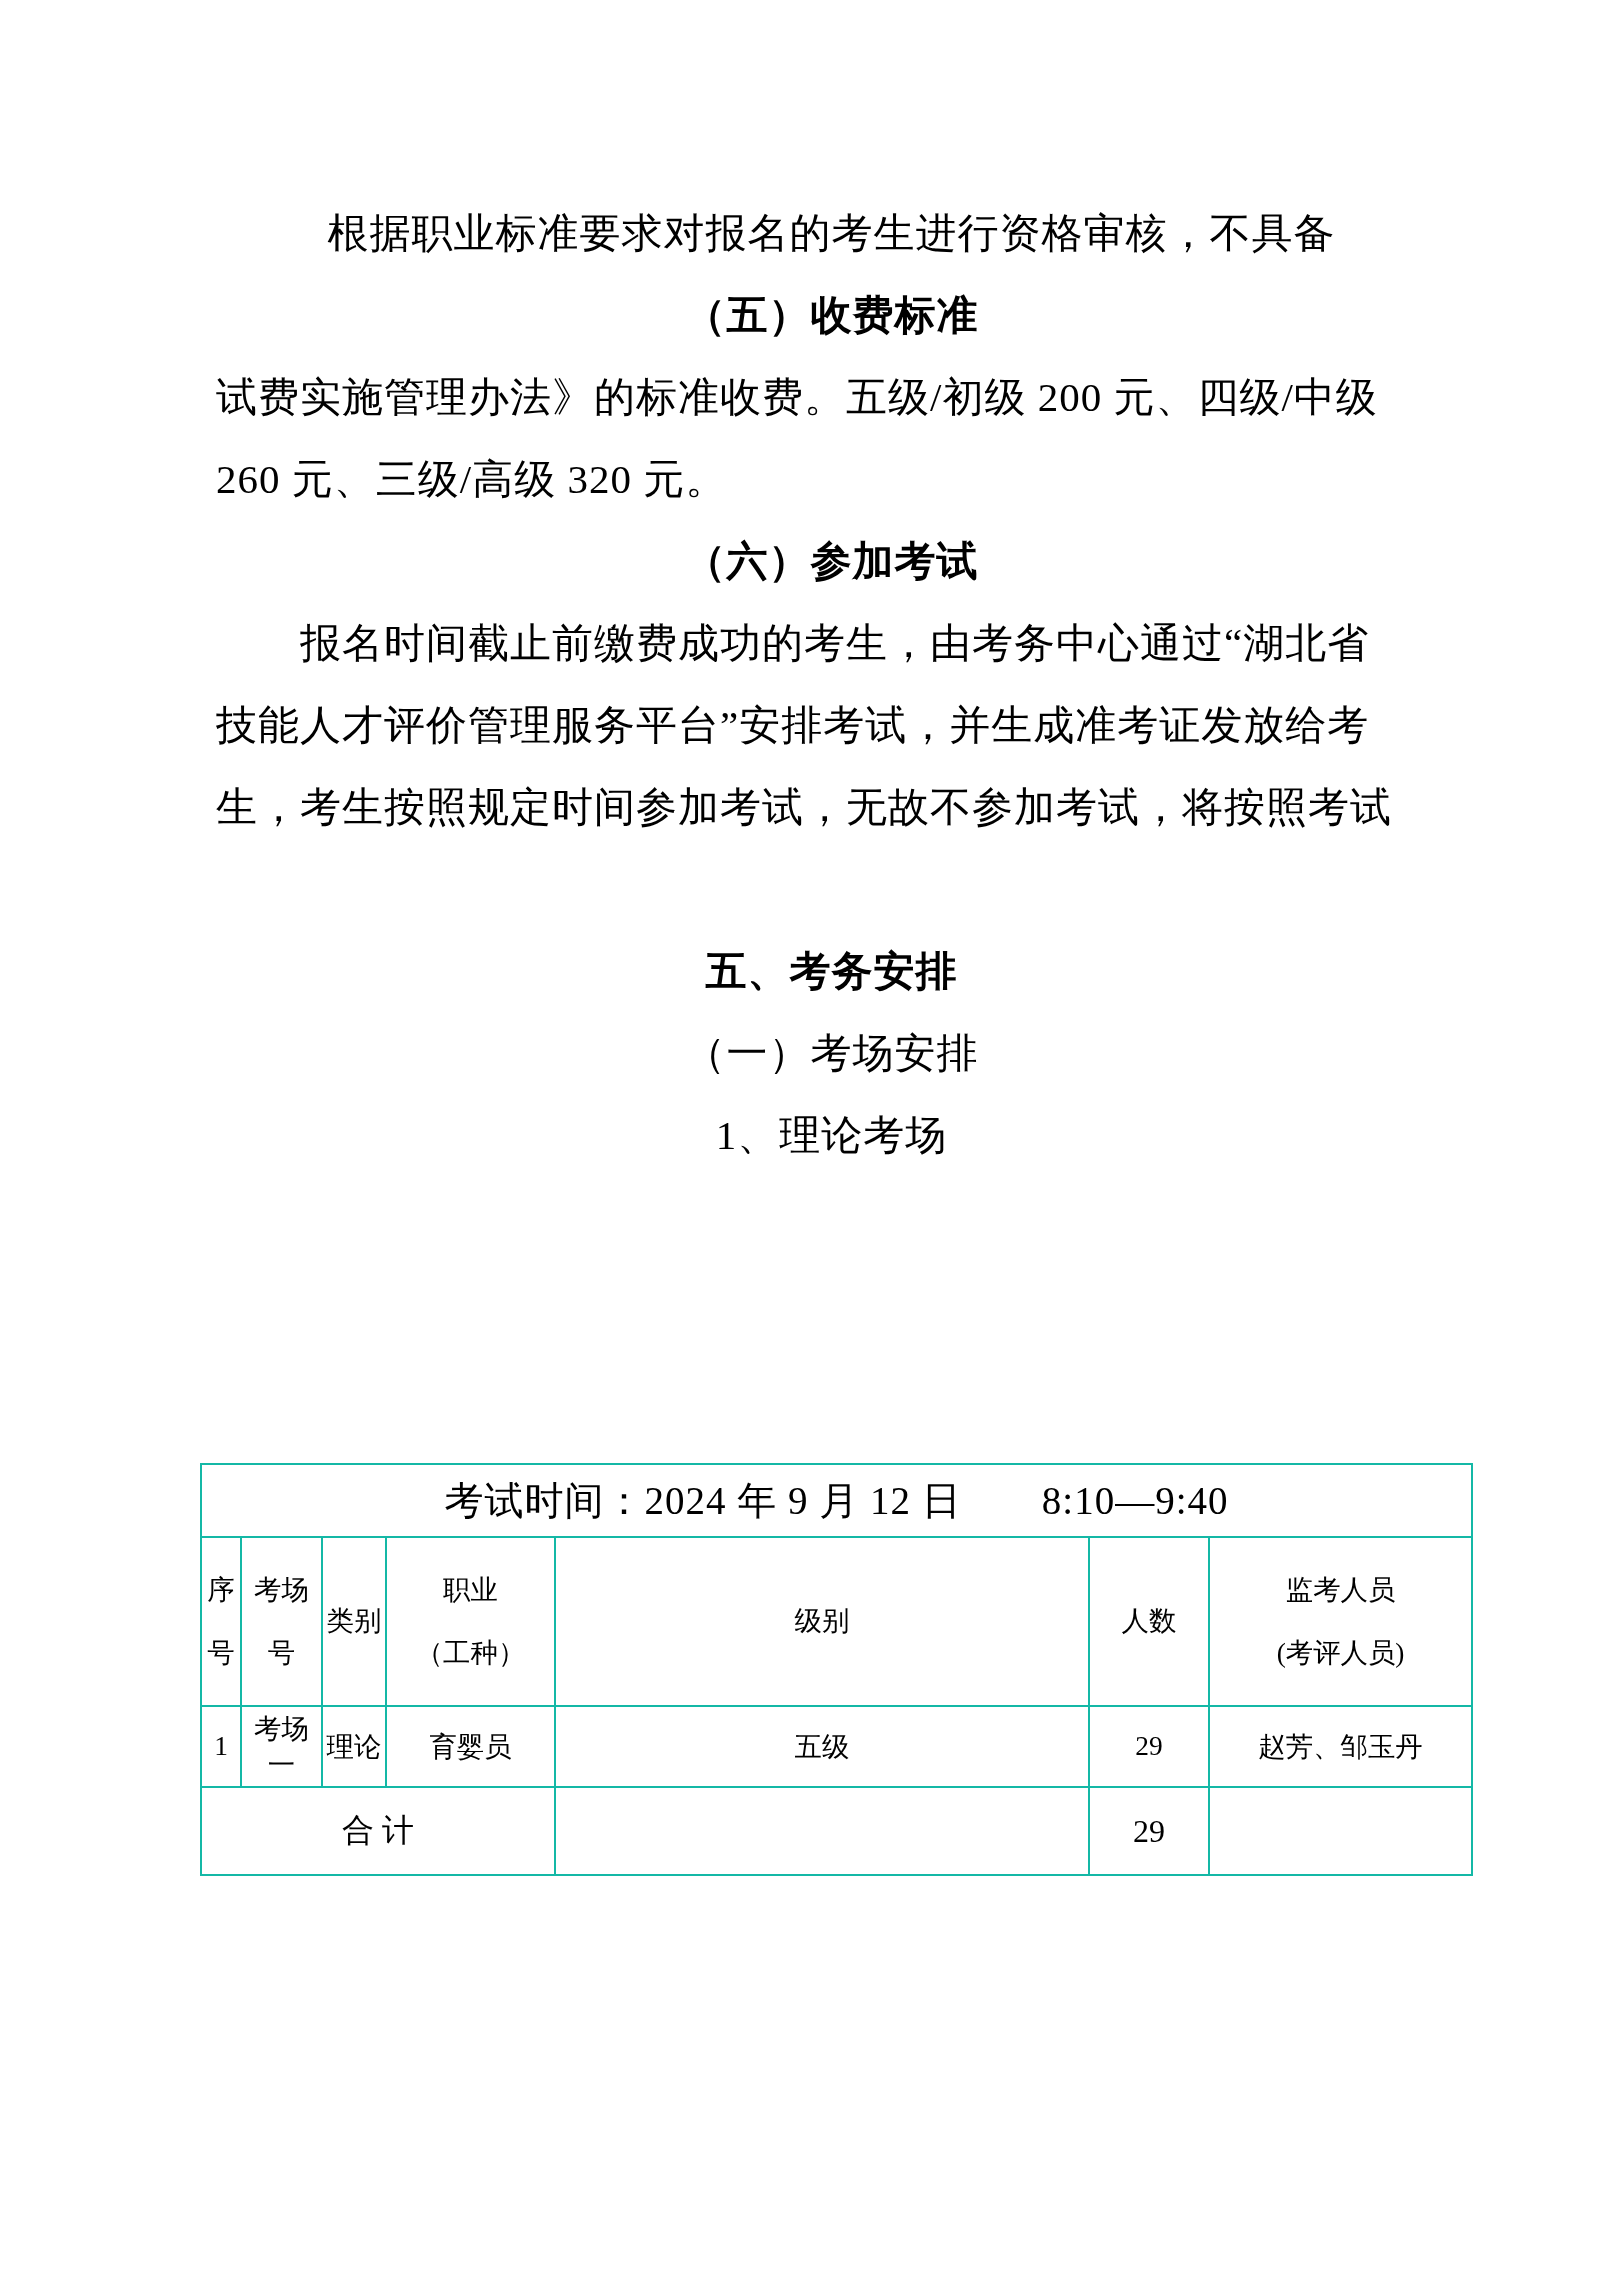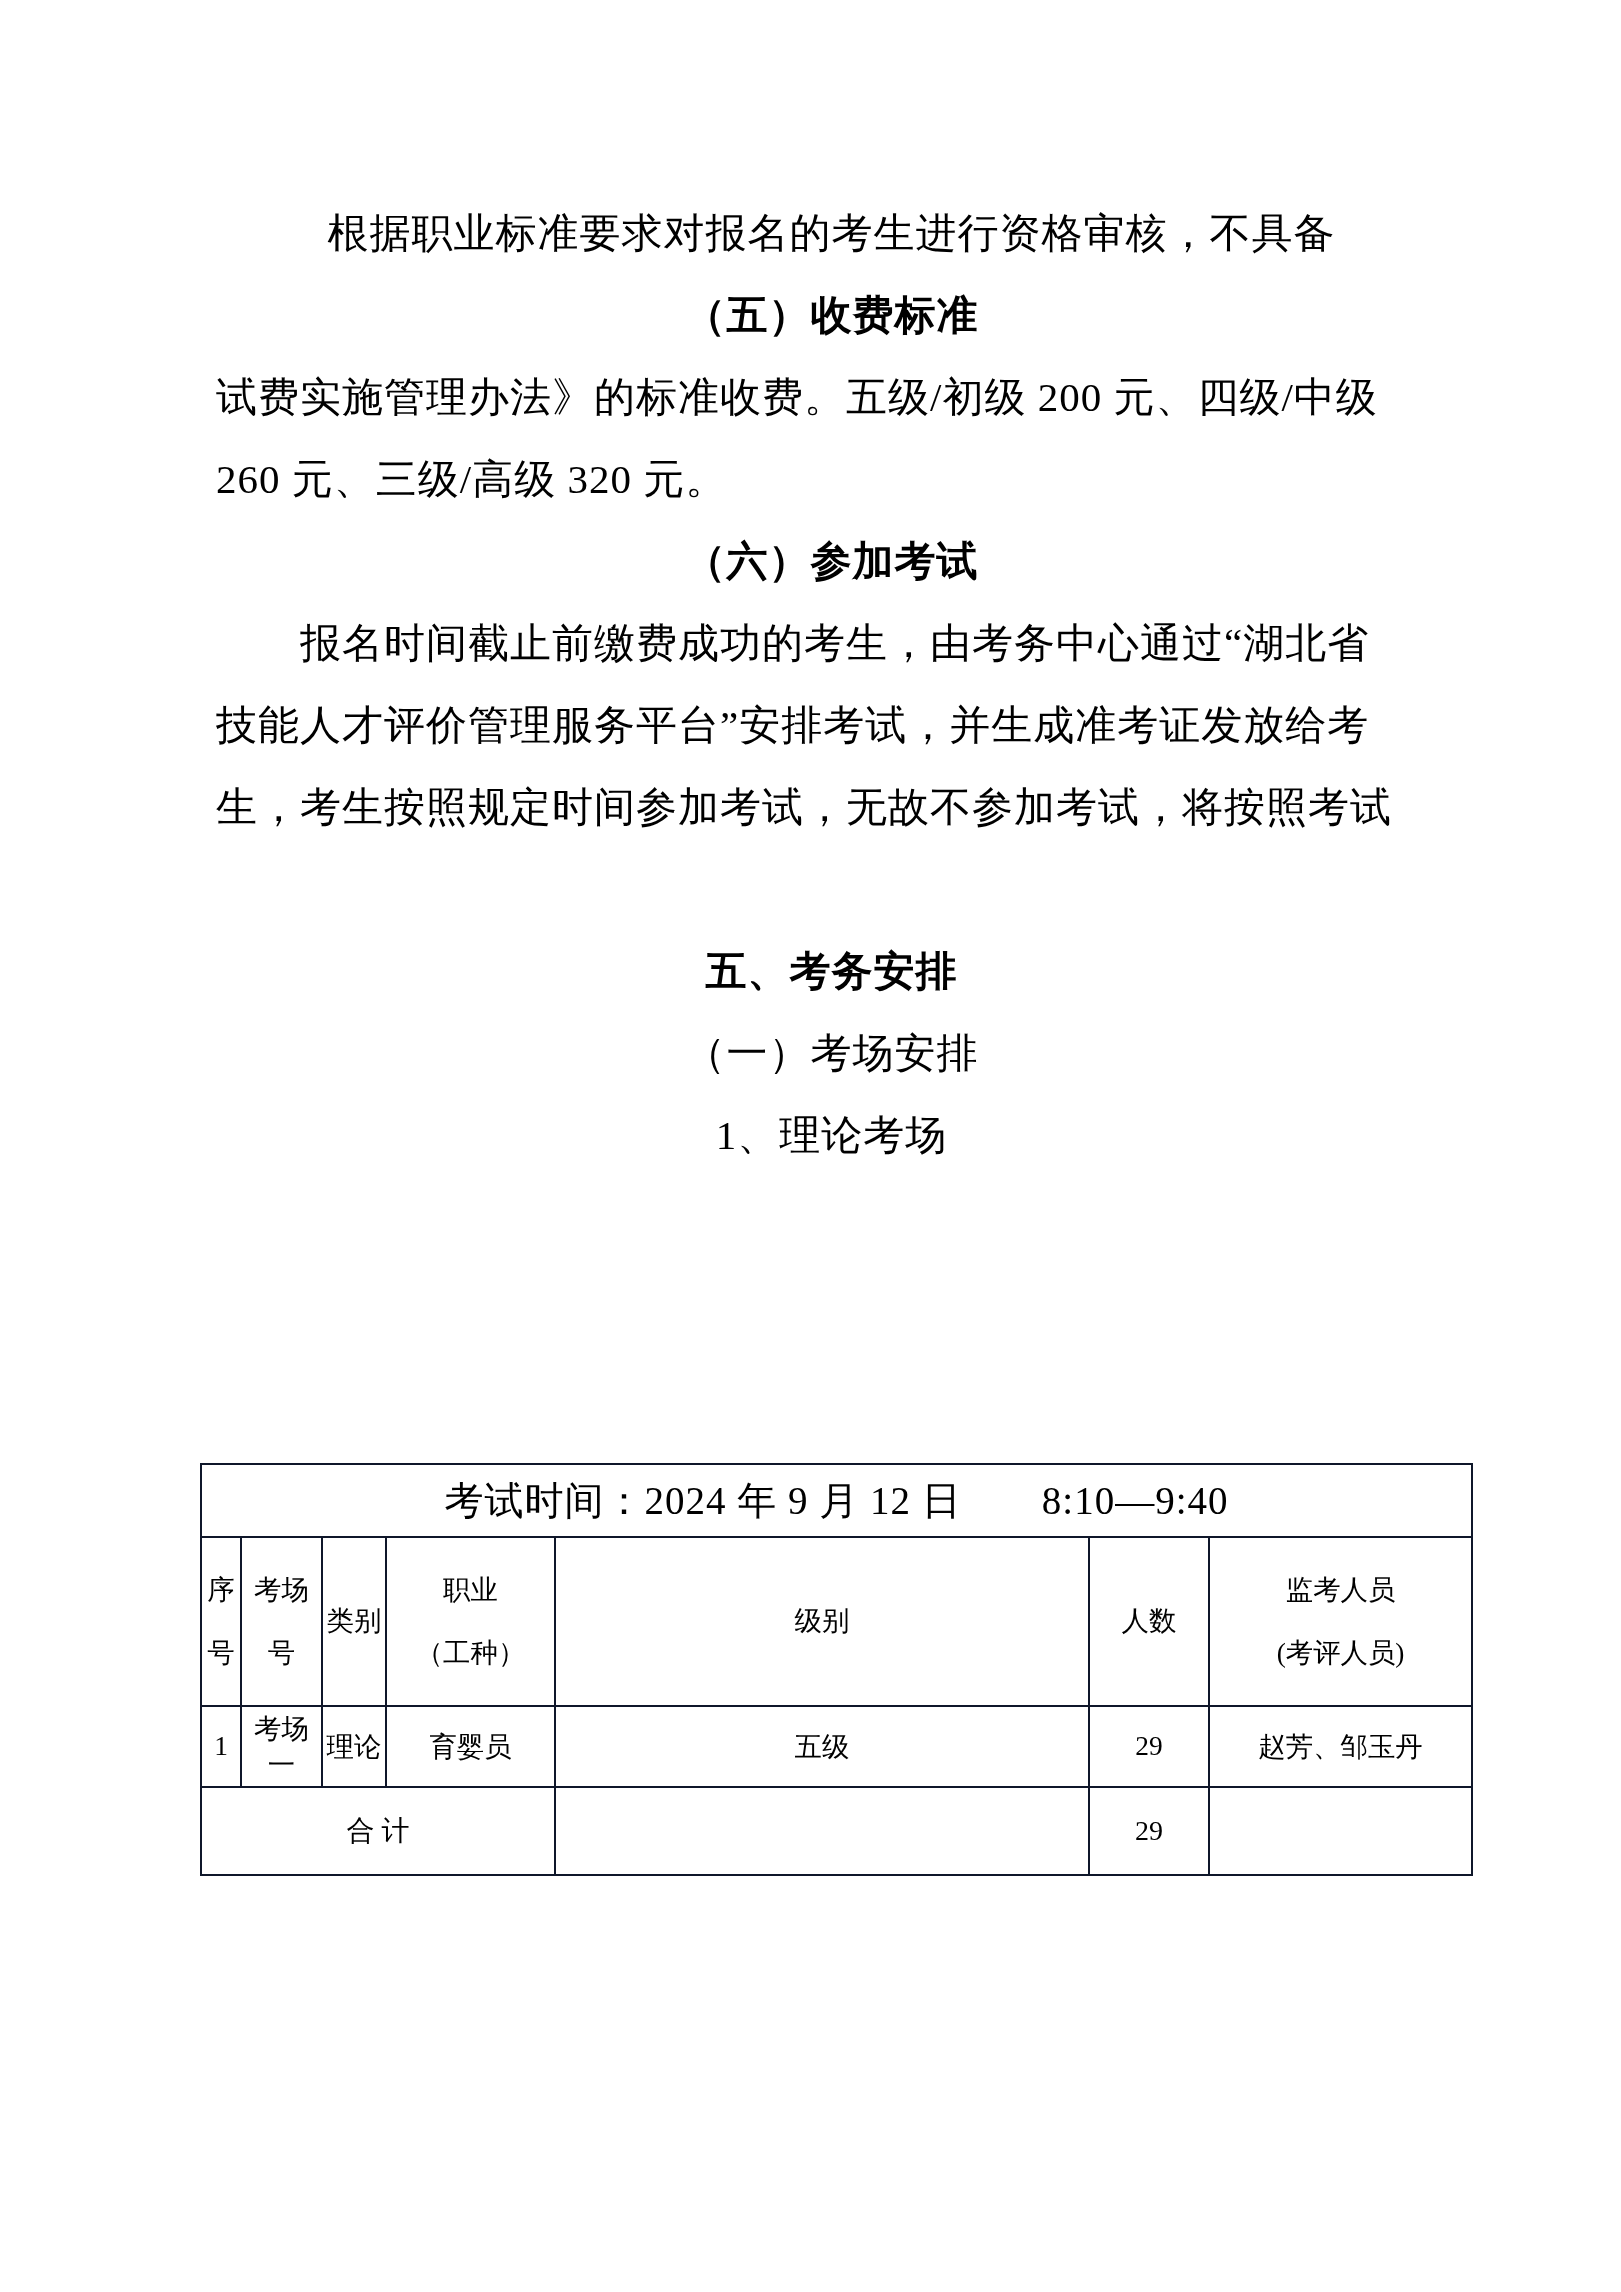--- a/index.html
+++ b/index.html
@@ -28,35 +28,35 @@
   .gap-before{margin-top:82px;}
 
   .exam-table{
     position:absolute;
     left:200px;top:1463px;
     width:1270px;
     border-collapse:collapse;
     table-layout:fixed;
   }
   .exam-table td{
-    border:2px solid #0f172a;
+    border:2px solid #14b8a6;
     text-align:center;
     vertical-align:middle;
     padding:0;
     overflow:hidden;
   }
   .t-title{
     height:71px;
     font-size:39px;
     letter-spacing:1px;
     white-space:pre;
   }
   .t-head td{height:167px;font-size:27.4px;line-height:63px;}
   .t-data td{height:79px;font-size:27.4px;}
-  .t-total td{height:86px;font-size:28px;}
+  .t-total td{height:86px;font-size:32px;}
   .hline{display:block;}
 </style>
 </head>
 <body>
 
 <div class="page">
 
   <div class="body-text">
     <div class="line indent">根据职业标准要求对报名的考生进行资格审核，不具备</div>
     <div class="line indent bold-hei">（五）收费标准</div>

